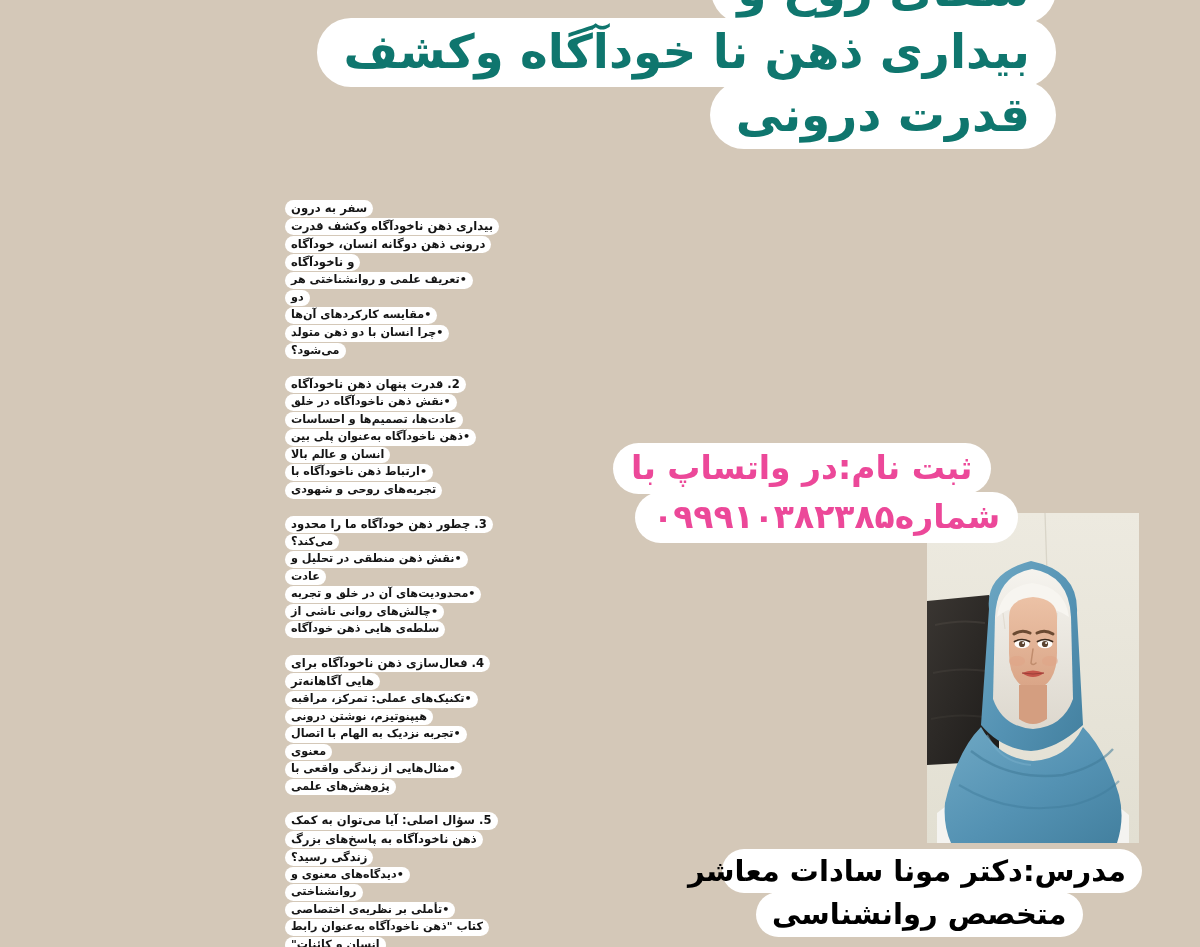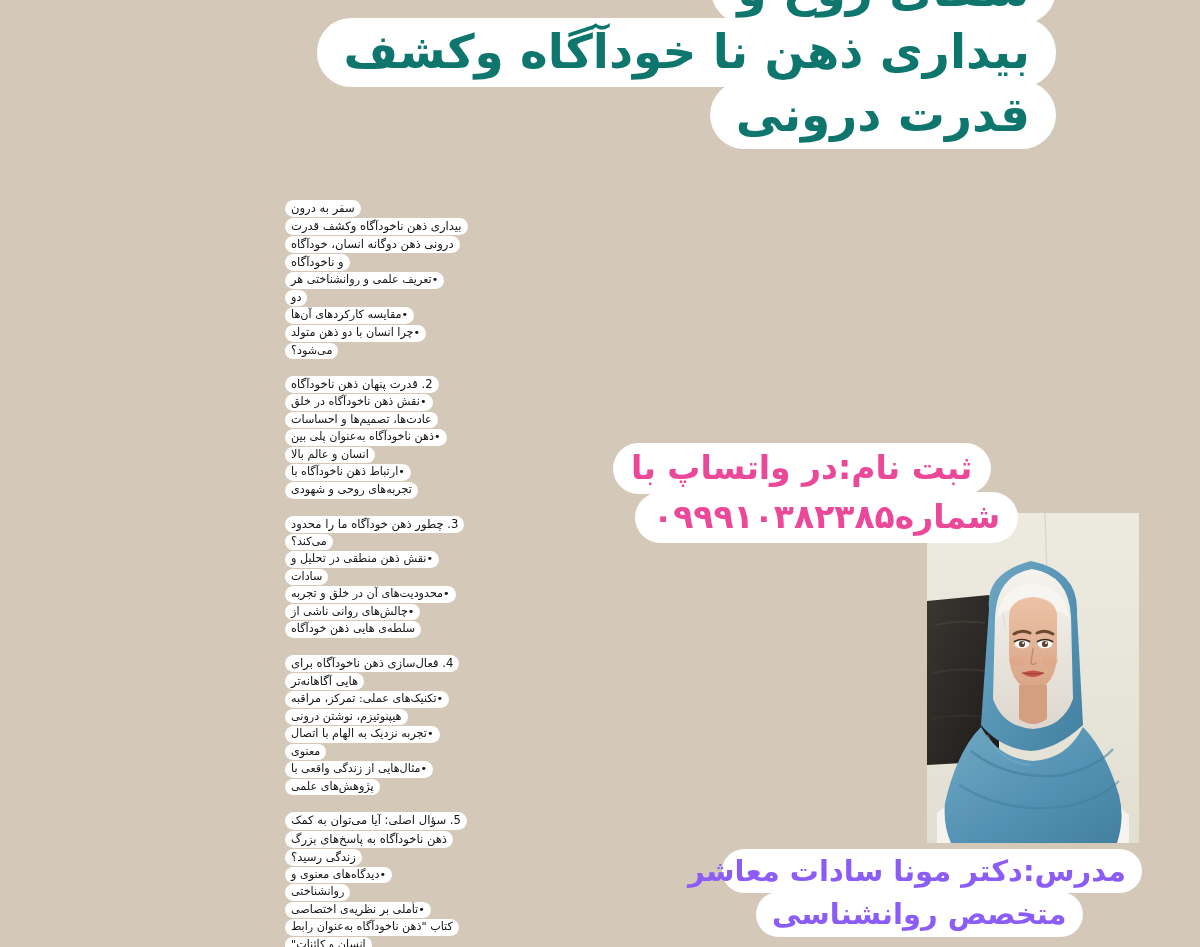--- a/index.html
+++ b/index.html
@@ -69,21 +69,21 @@
 
   .ln {
     display: block;
     width: max-content;
     max-width: 100%;
     margin-right: auto;
     margin-left: 0;
     background: #ffffff;
     color: #141414;
     font-size: 11.2px;
-    font-weight: 400;
+    font-weight: 700;
     line-height: 1.30;
     border-radius: 9px;
     padding: 1px 6px;
     box-sizing: border-box;
     text-align: right;
     white-space: nowrap;
     overflow: hidden;
     text-overflow: clip;
   }
   .ln + .ln { margin-top: 1px; }
@@ -135,21 +135,21 @@
   
   .instructor {
     position: absolute;
     top: 849px;
     left: 722px;
     width: 420px;
     z-index: 6;
   }
   .instructor .iline {
     background: #ffffff;
-    color: #8b5cf6;
+    color: #000000;
     font-size: 29px;
     font-weight: 700;
     line-height: 1.32;
     text-align: center;
     border-radius: 26px;
     padding: 3px 16px;
     box-sizing: border-box;
     white-space: nowrap;
     width: max-content;
     max-width: 100%;
@@ -194,21 +194,21 @@
       <span class="ln">•ذهن ناخودآگاه به‌عنوان پلی بین</span>
       <span class="ln">انسان و عالم بالا</span>
       <span class="ln">•ارتباط ذهن ناخودآگاه با</span>
       <span class="ln">تجربه‌های روحی و شهودی</span>
     </div>
 
     <div class="section">
       <span class="ln head">3. چطور ذهن خودآگاه ما را محدود</span>
       <span class="ln">می‌کند؟</span>
       <span class="ln">•نقش ذهن منطقی در تحلیل و</span>
-      <span class="ln">سادات</span>
+      <span class="ln">عادت</span>
       <span class="ln">•محدودیت‌های آن در خلق و تجربه</span>
       <span class="ln">•چالش‌های روانی ناشی از</span>
       <span class="ln">سلطه‌ی هایی ذهن خودآگاه</span>
     </div>
 
     <div class="section">
       <span class="ln head">4. فعال‌سازی ذهن ناخودآگاه برای</span>
       <span class="ln head">هایی آگاهانه‌تر</span>
       <span class="ln">•تکنیک‌های عملی: تمرکز، مراقبه</span>
       <span class="ln">هیپنوتیزم، نوشتن درونی</span>

